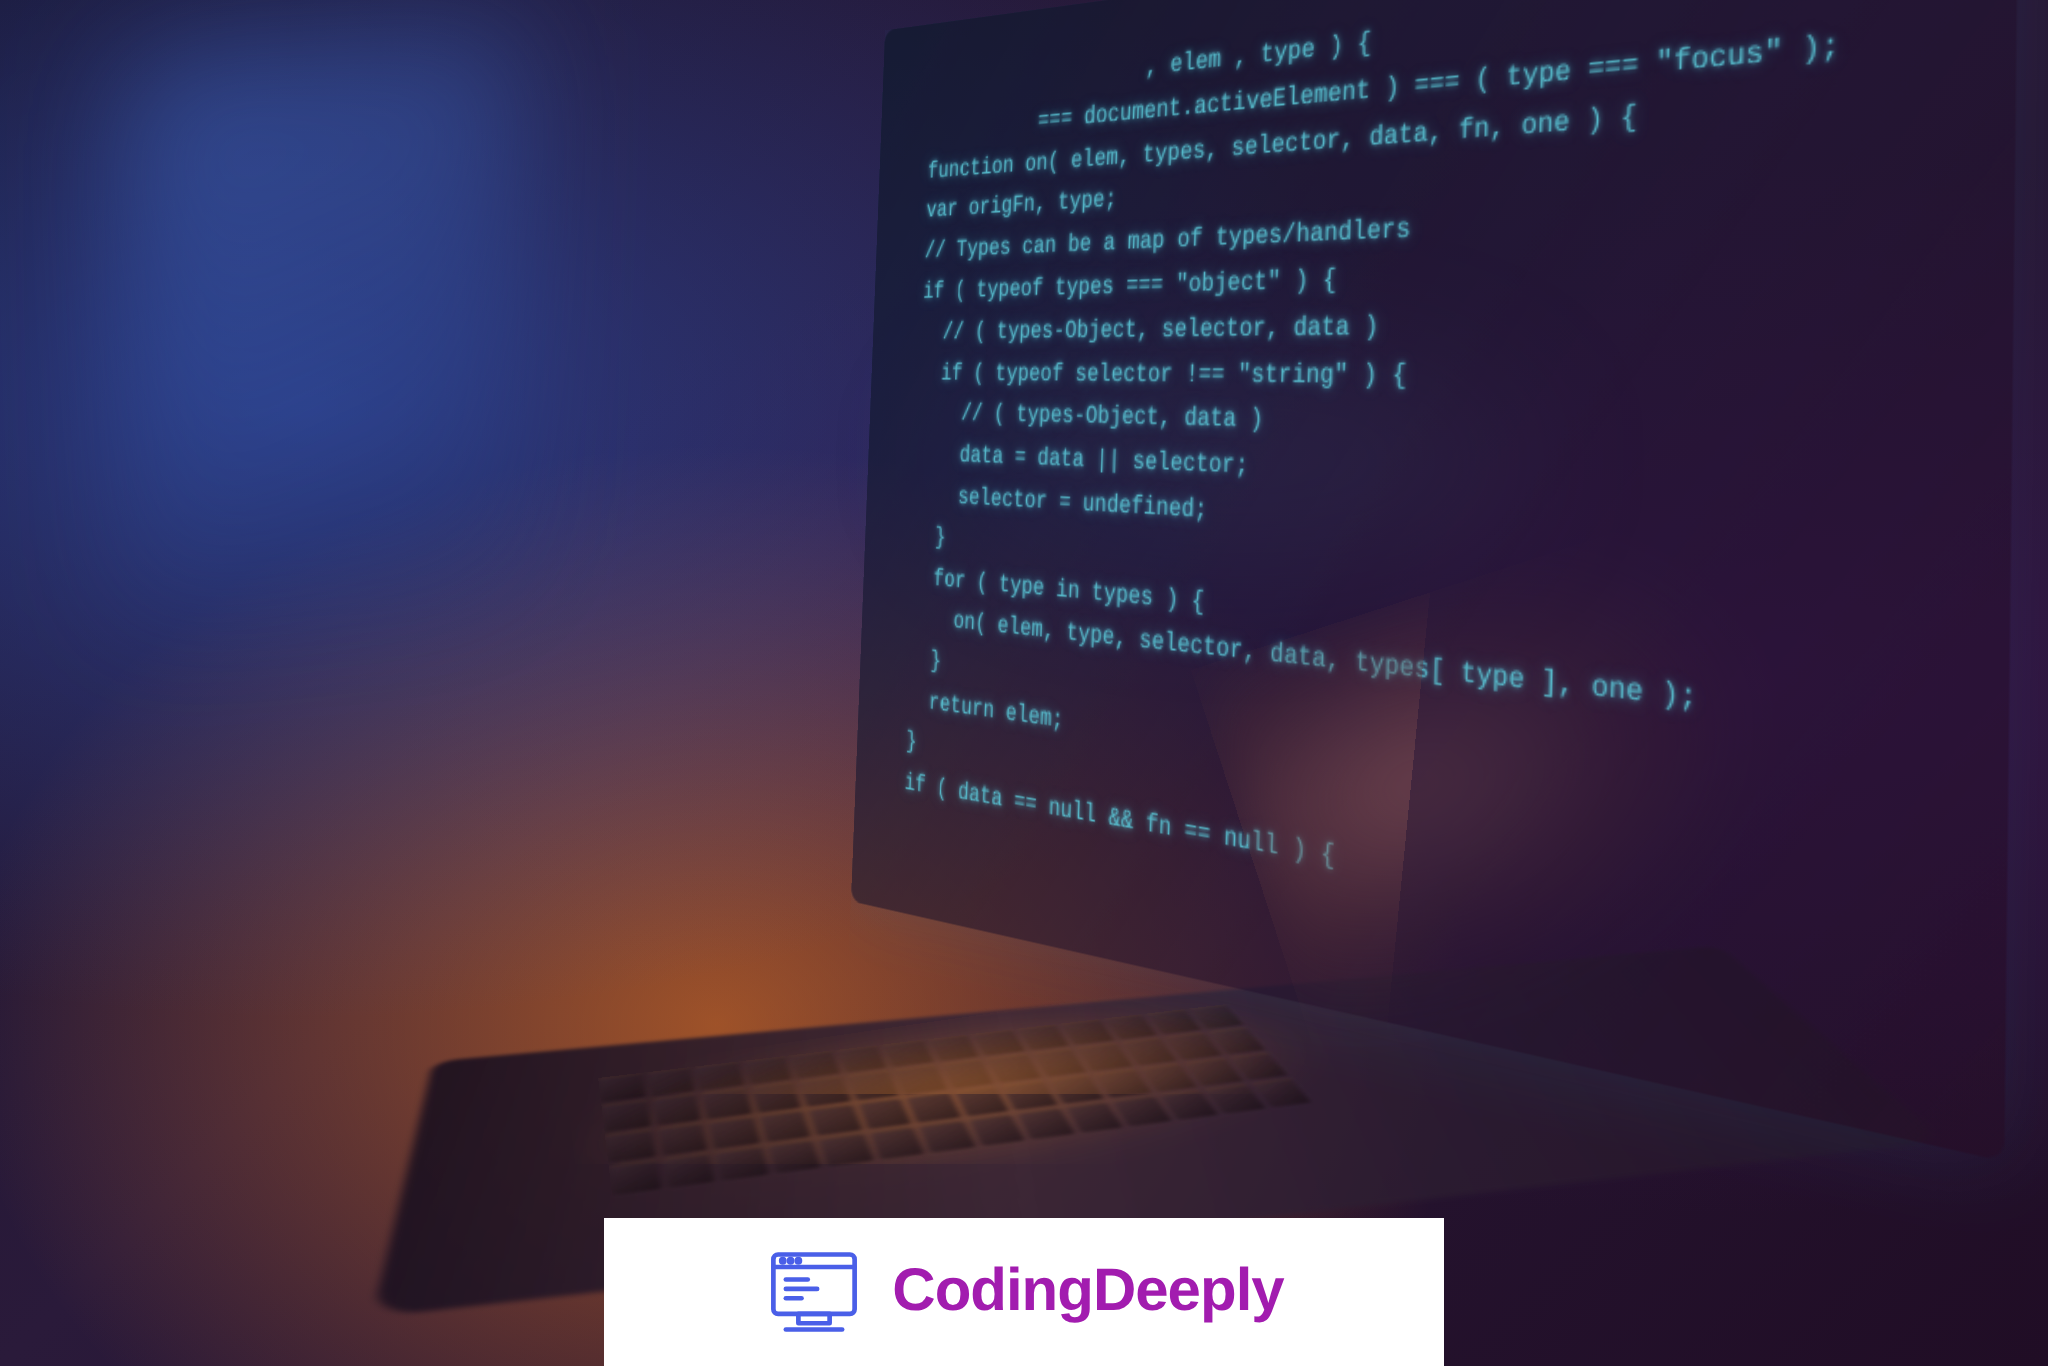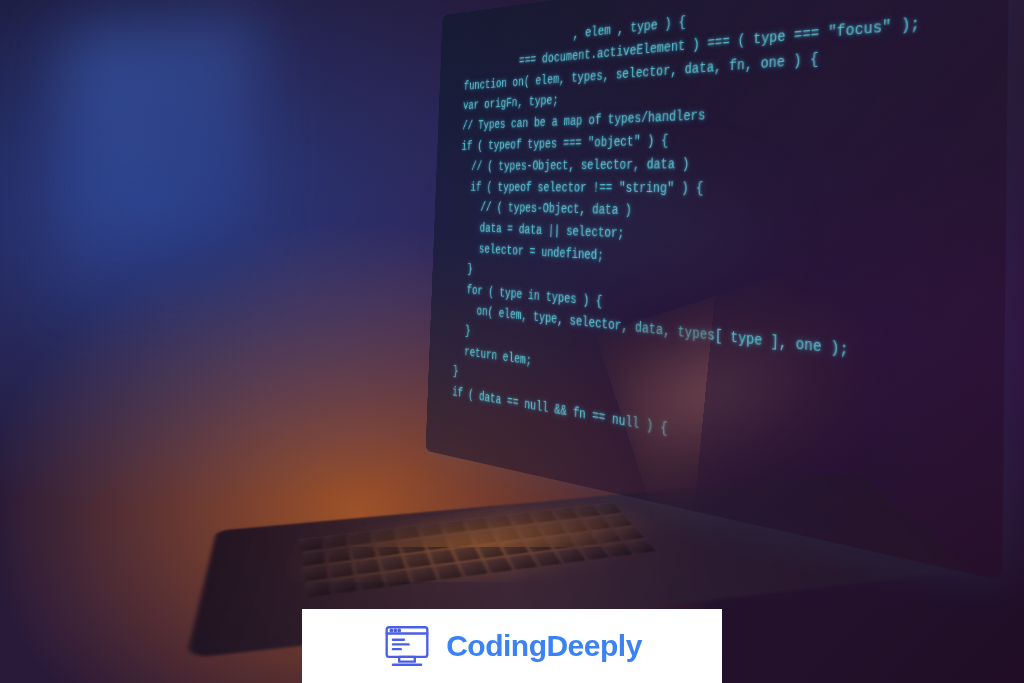--- a/index.html
+++ b/index.html
@@ -150,21 +150,21 @@
       height: 44px;
       flex-shrink: 0;
     }
     .logo-icon svg {
       width: 100%;
       height: 100%;
     }
     .logo-text {
       font-size: 30px;
       font-weight: 800;
-      color: #3b82f6;
+      color: #a21caf;
       letter-spacing: -0.5px;
       font-family: 'Arial Black', 'Segoe UI', sans-serif;
     }
   </style>
 </head>
 <body>
 
 <div class="scene">
   <div class="blur-monitor"></div>
   <div class="blur-monitor2"></div>

